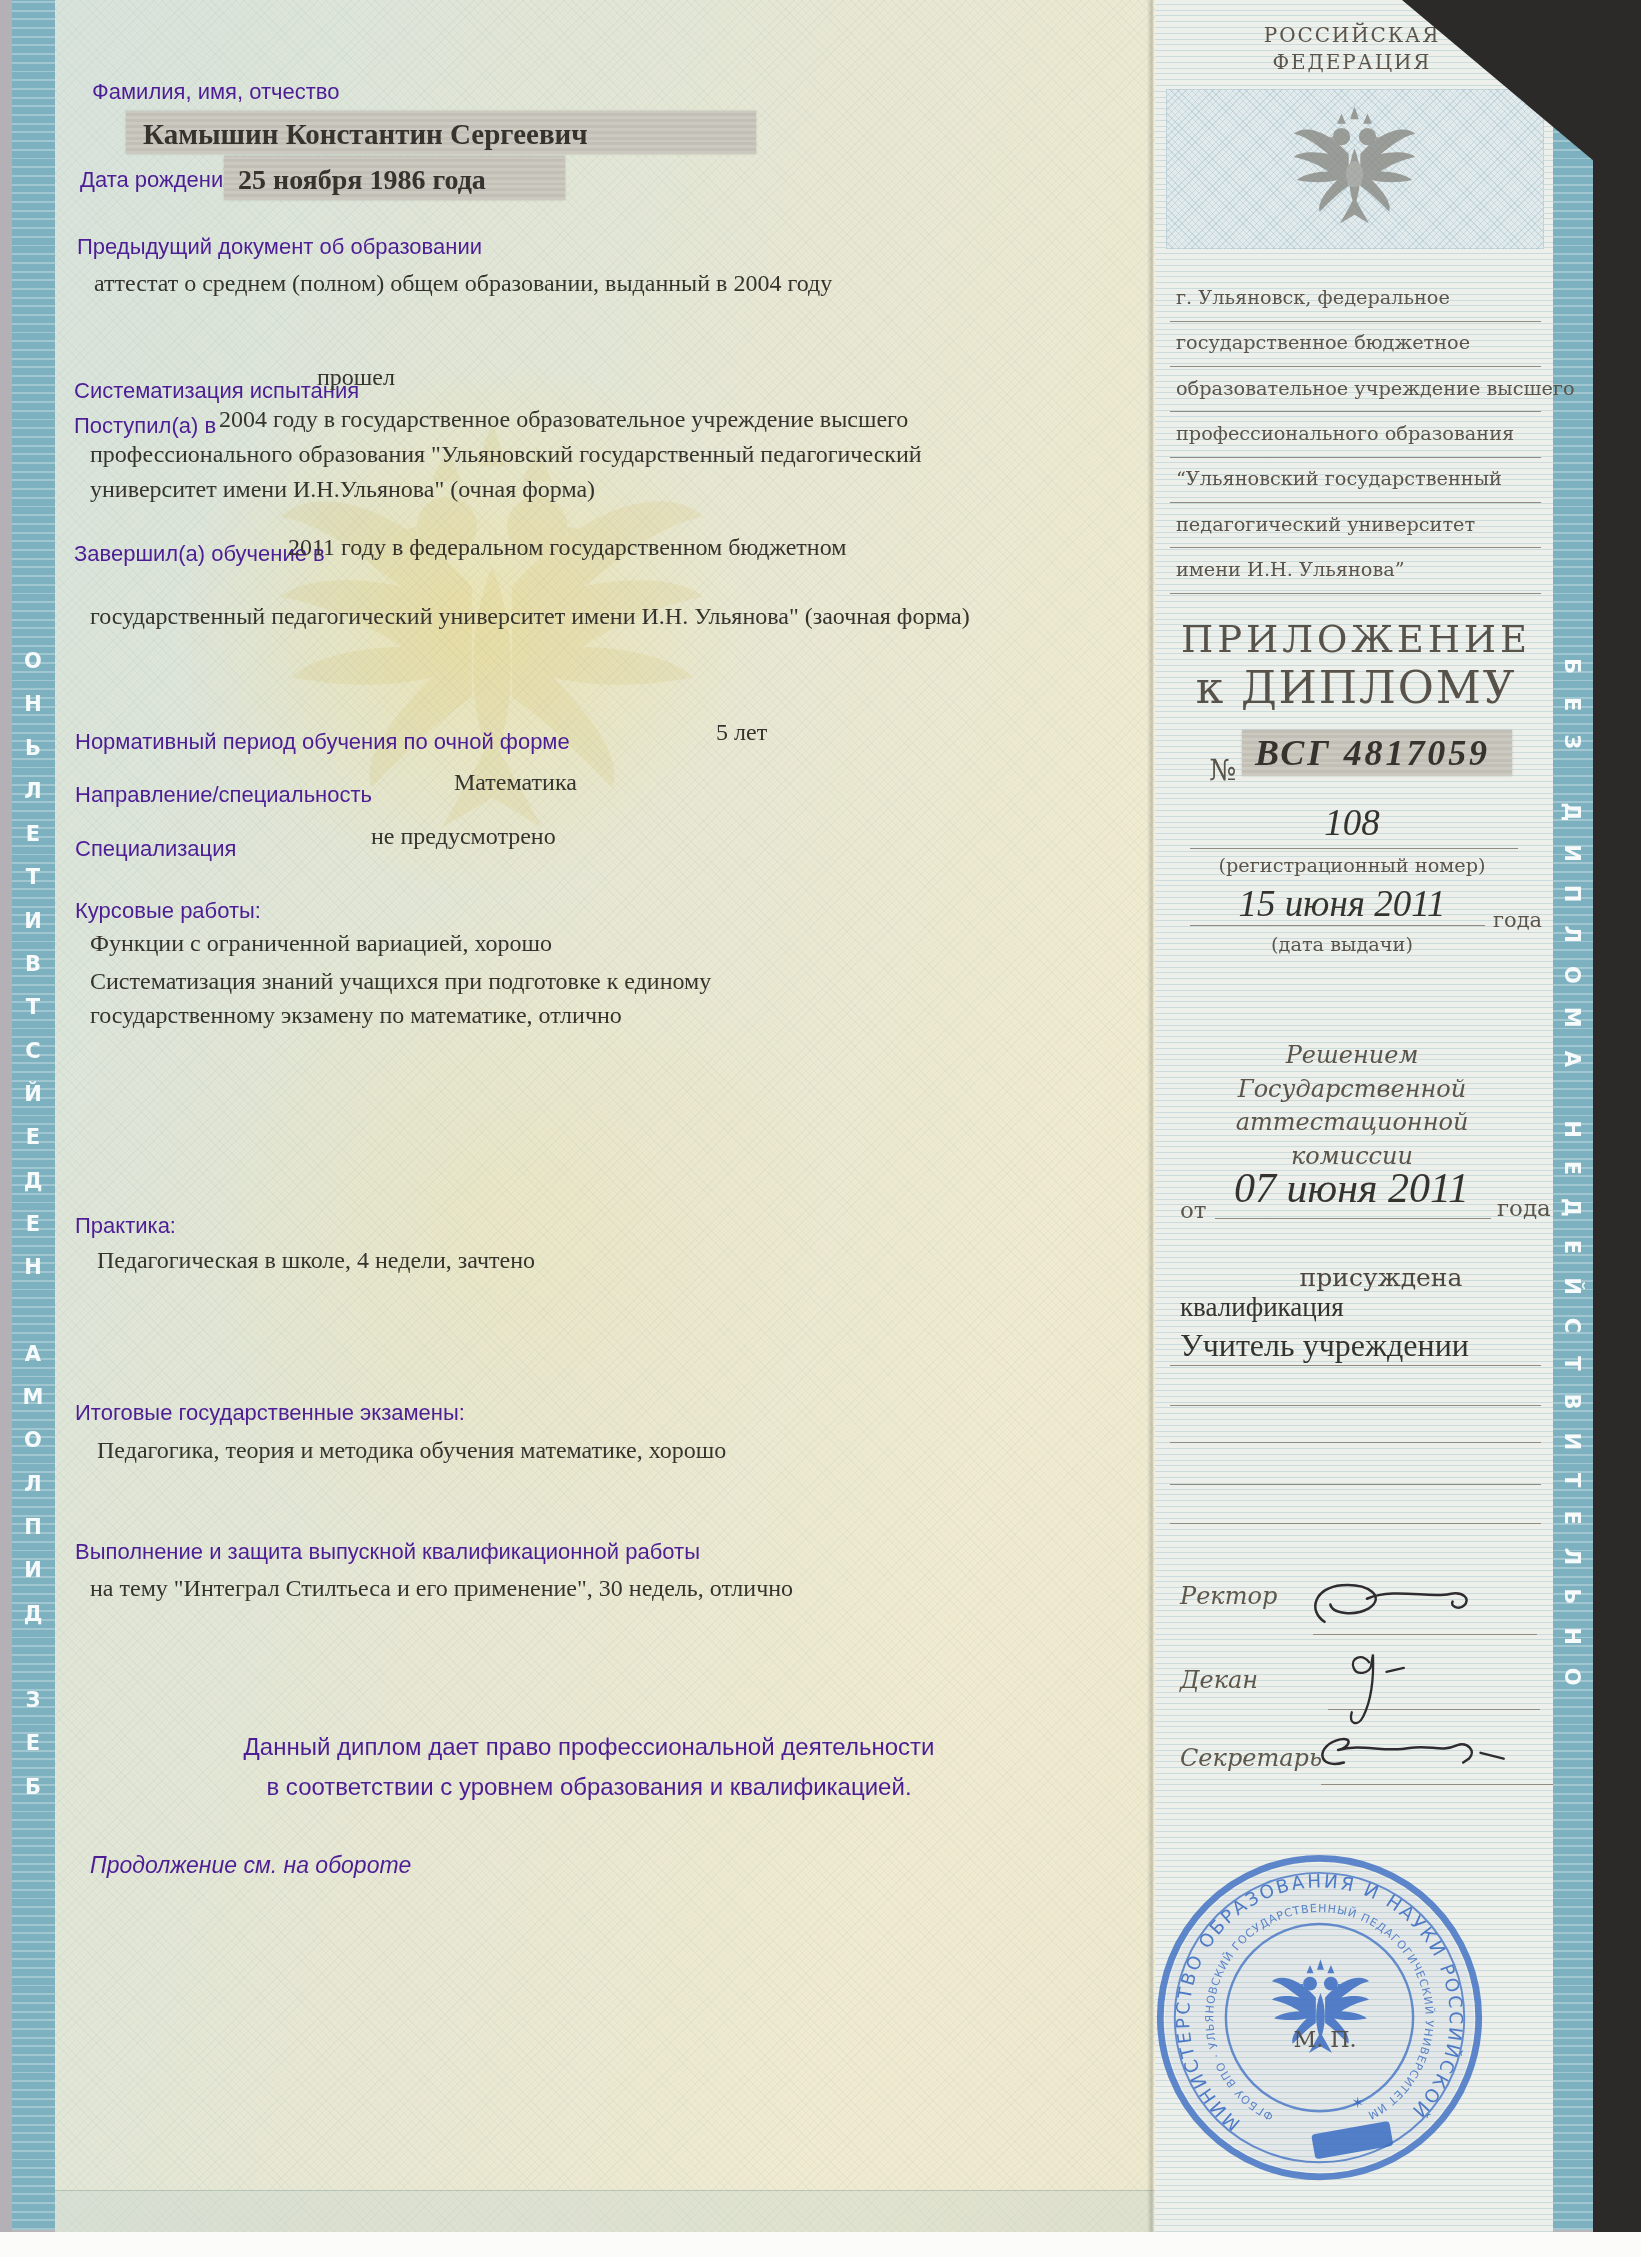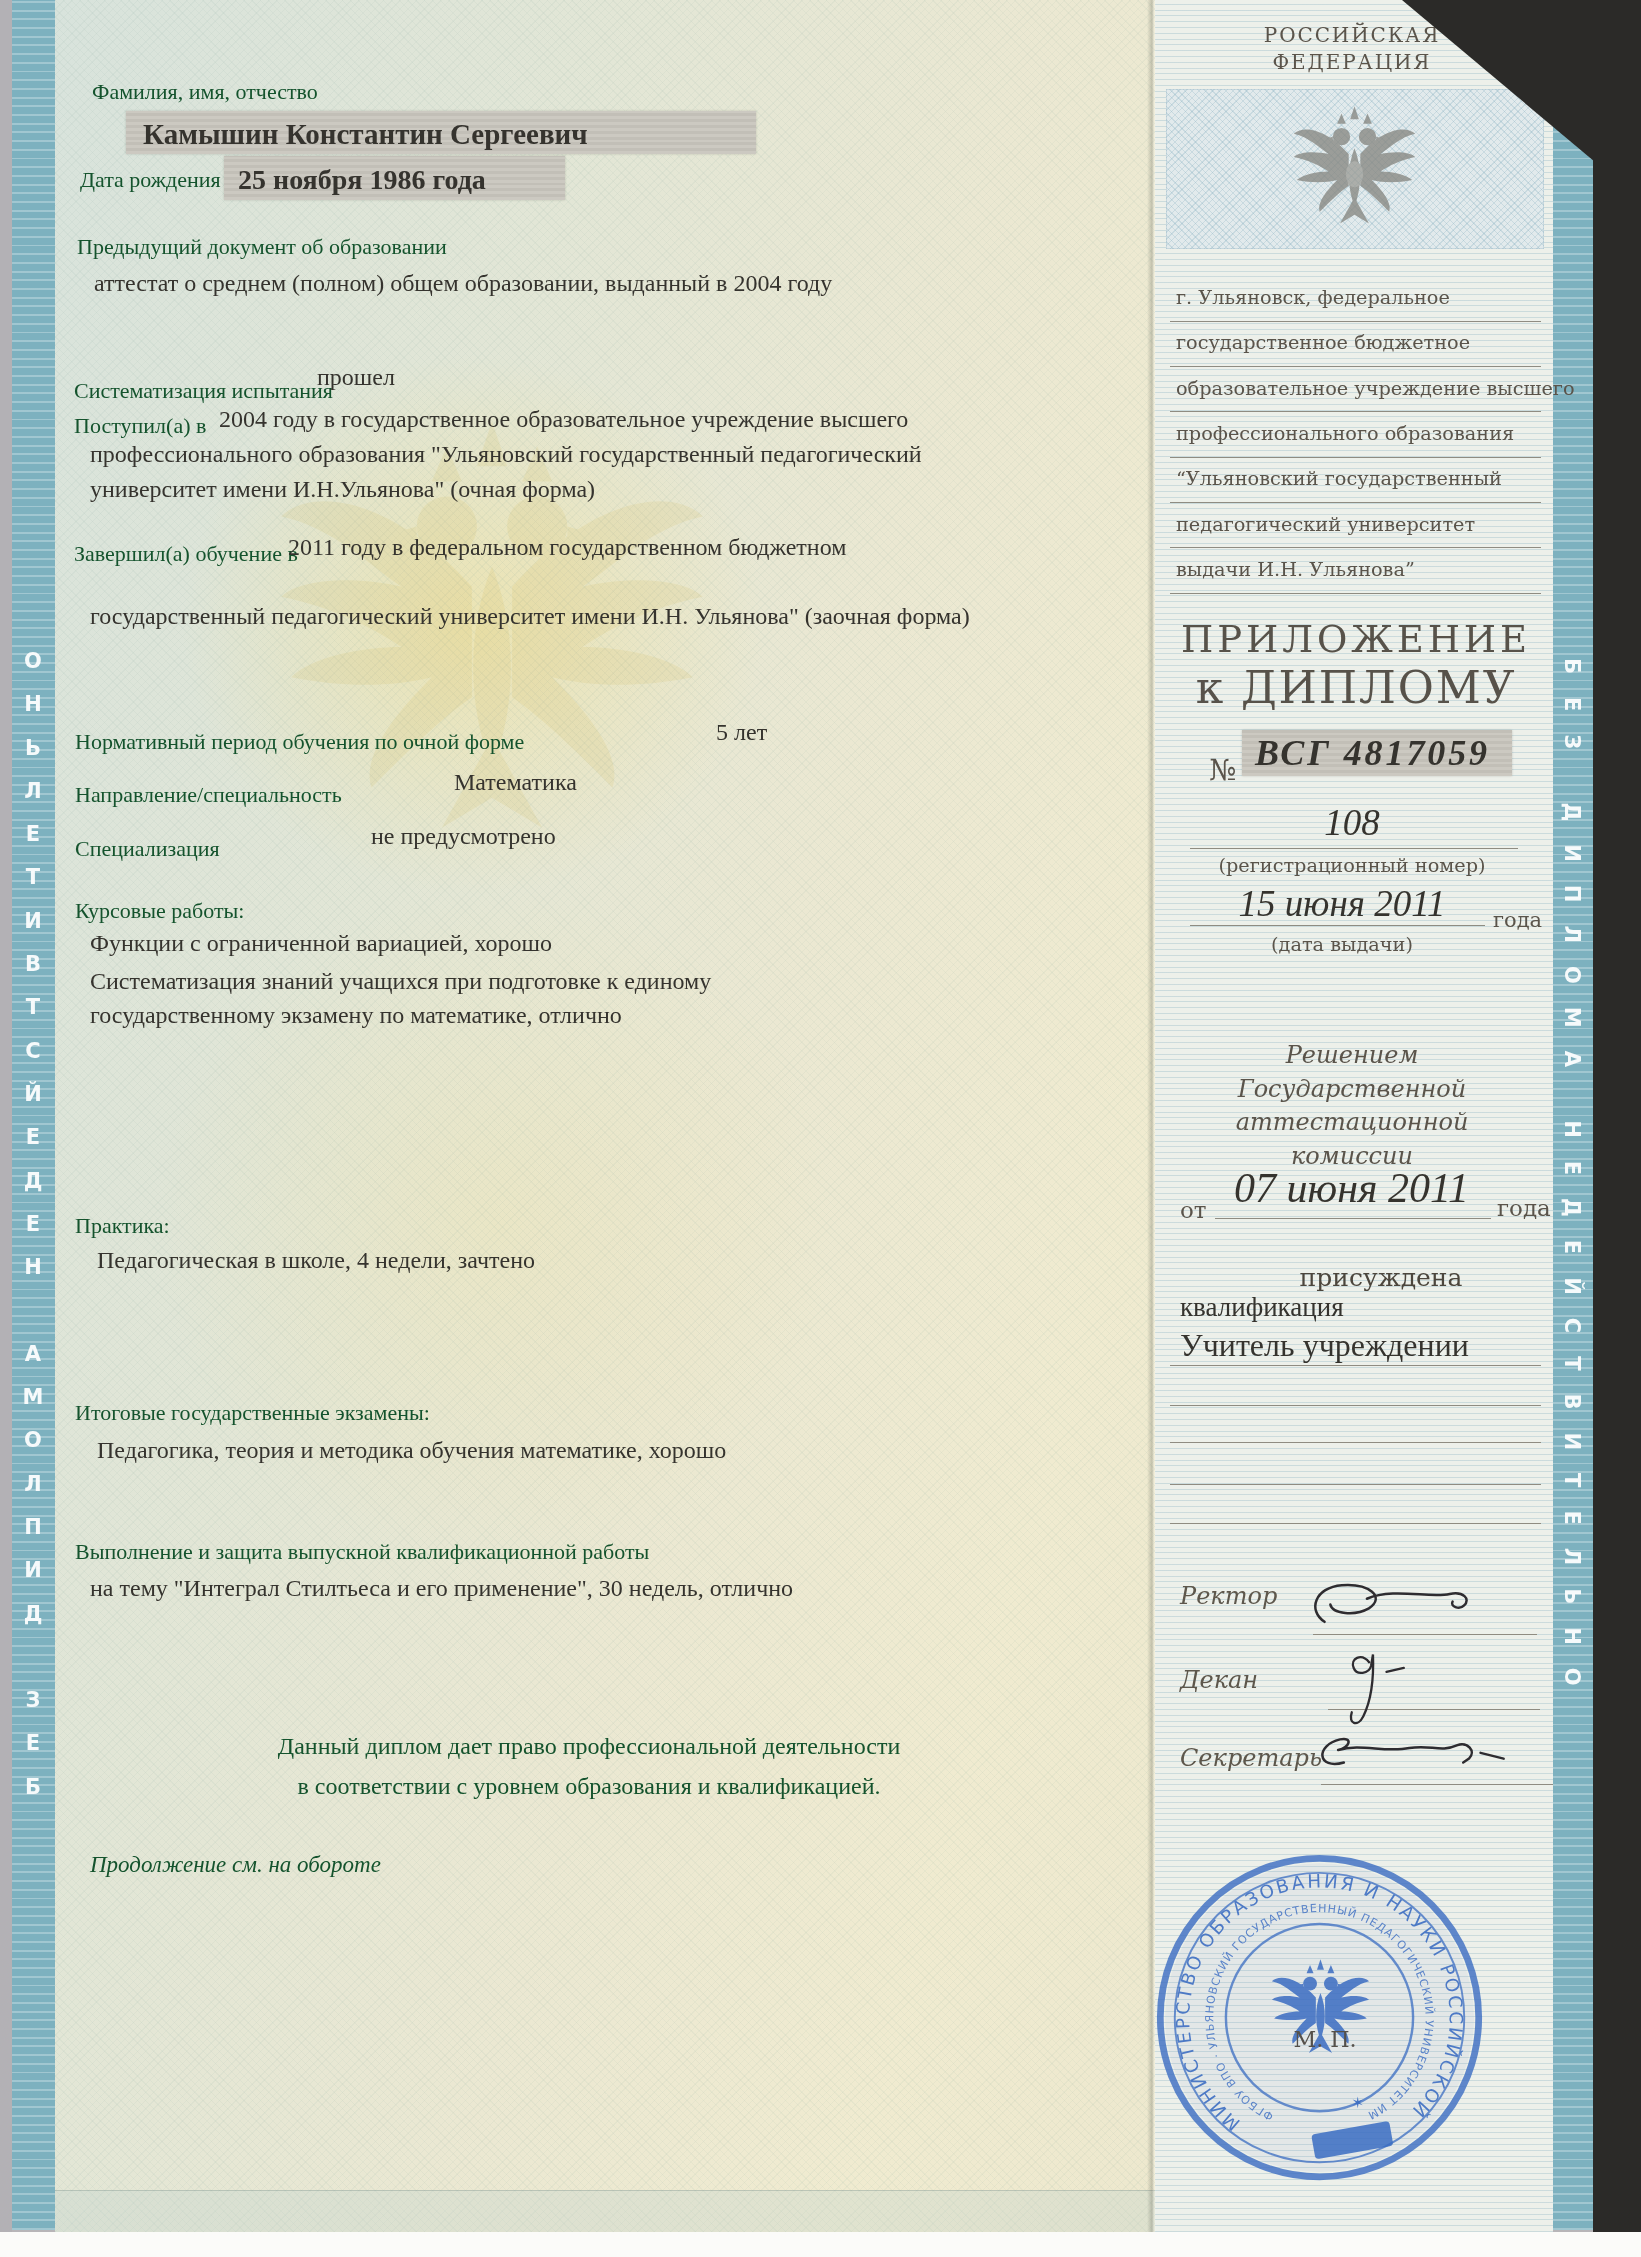--- a/index.html
+++ b/index.html
@@ -34,21 +34,21 @@
   .dark-corner{position:absolute;left:1402px;top:0;width:193px;height:162px;background:#2b2a28;
     clip-path:polygon(0 0,100% 0,100% 100%);}
   .bottom-white{position:absolute;left:0;top:2232px;width:1641px;height:25px;background:#fbfbf9;}
   .fold-line{position:absolute;left:1147px;top:0;width:8.7px;height:2232px;
     background:linear-gradient(90deg, rgba(90,95,85,0) 0%, rgba(90,95,85,.30) 55%, rgba(255,255,255,.25) 80%, rgba(90,95,85,0) 100%);}
   
   .vtext{position:absolute;color:rgba(255,255,255,.93);font-family:"DejaVu Sans",sans-serif;font-weight:bold;white-space:nowrap;}
   .vtext-left{left:21px;top:649px;font-size:21px;letter-spacing:19.3px;writing-mode:vertical-lr;text-orientation:upright;}
   .vtext-right{left:1560px;top:658px;font-size:21px;letter-spacing:23px;writing-mode:vertical-rl;}
   
-  .lbl{position:absolute;font-family:Liberation Serif, serif;color:#14532d;font-size:22px;white-space:nowrap;}
+  .lbl{position:absolute;font-family:Liberation Sans, sans-serif;color:#4c1d95;font-size:22px;white-space:nowrap;}
   .val{position:absolute;font-family:"Liberation Serif",serif;color:#35332e;font-size:24px;white-space:nowrap;}
   .val.b{font-weight:bold;}
   .wrap{white-space:normal;line-height:34px;}
   .bar{position:absolute;background:repeating-linear-gradient(0deg,#ccc9c1 0 2.9px,#c2bfb7 2.9px 5.8px);box-shadow:0 0 1.9px rgba(100,100,90,.3);}
   .center{text-align:center;}
   
   .rp{position:absolute;font-family:"DejaVu Serif",serif;color:#5a544b;}
   .rp-under{position:absolute;height:1px;background:#8f8c82;}
   .it{font-style:italic;}
   .sig-label{position:absolute;font-family:"DejaVu Serif",serif;font-style:italic;color:#5d574c;font-size:24px;}
@@ -162,21 +162,21 @@
   <div class="rp" style="left:1176px;top:331px;font-size:19.3px;">государственное бюджетное</div>
   <div class="rp-under" style="left:1170px;top:366px;width:371px;"></div>
   <div class="rp" style="left:1176px;top:377px;font-size:19.3px;">образовательное учреждение высшего</div>
   <div class="rp-under" style="left:1170px;top:411px;width:371px;"></div>
   <div class="rp" style="left:1176px;top:422px;font-size:19.3px;">профессионального образования</div>
   <div class="rp-under" style="left:1170px;top:457px;width:371px;"></div>
   <div class="rp" style="left:1176px;top:467px;font-size:19.3px;">“Ульяновский государственный</div>
   <div class="rp-under" style="left:1170px;top:502px;width:371px;"></div>
   <div class="rp" style="left:1176px;top:513px;font-size:19.3px;">педагогический университет</div>
   <div class="rp-under" style="left:1170px;top:547px;width:371px;"></div>
-  <div class="rp" style="left:1176px;top:558px;font-size:19.3px;">выдачи И.Н. Ульянова”</div>
+  <div class="rp" style="left:1176px;top:558px;font-size:19.3px;">имени И.Н. Ульянова”</div>
   <div class="rp-under" style="left:1170px;top:593px;width:371px;"></div>
 
   <div class="rp center" style="left:1159px;top:618px;width:394px;font-size:37px;letter-spacing:3.9px;color:#57524a;">ПРИЛОЖЕНИЕ</div>
   <div class="rp center" style="left:1159px;top:662px;width:394px;font-size:44px;letter-spacing:1.9px;color:#57524a;">к ДИПЛОМУ</div>
 
   <div class="rp" style="left:1209px;top:753px;font-size:29px;">№</div>
   <div class="bar" style="left:1242px;top:730px;width:270px;height:46px;"></div>
   <div class="val b it" style="left:1255px;top:732px;font-size:36px;letter-spacing:2.9px;">ВСГ 4817059</div>
 
   <div class="val it center" style="left:1188px;top:801px;width:328px;font-size:37px;font-style:italic;">108</div>

